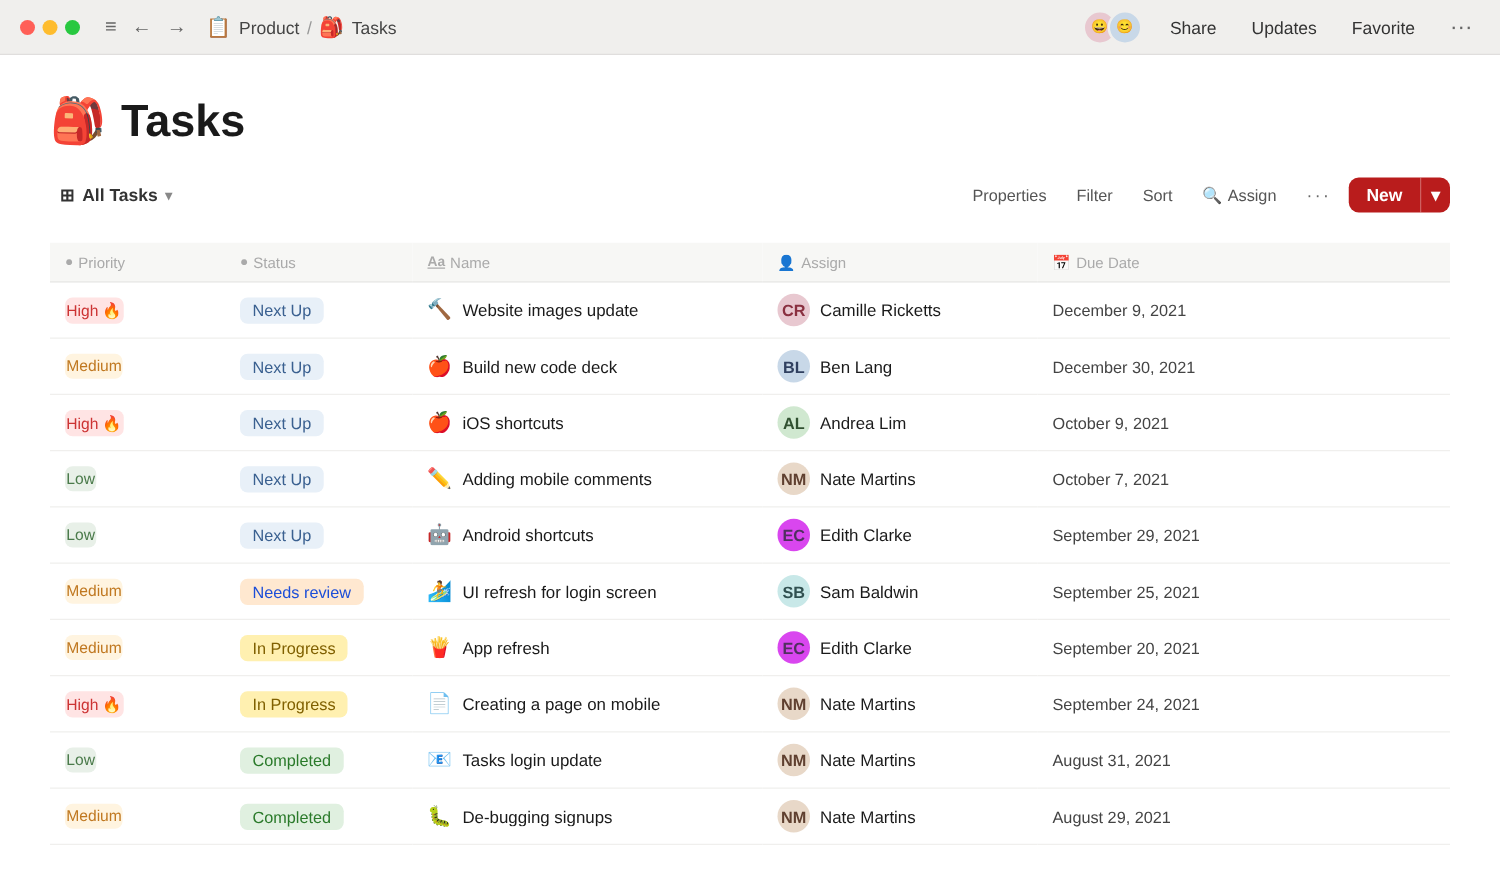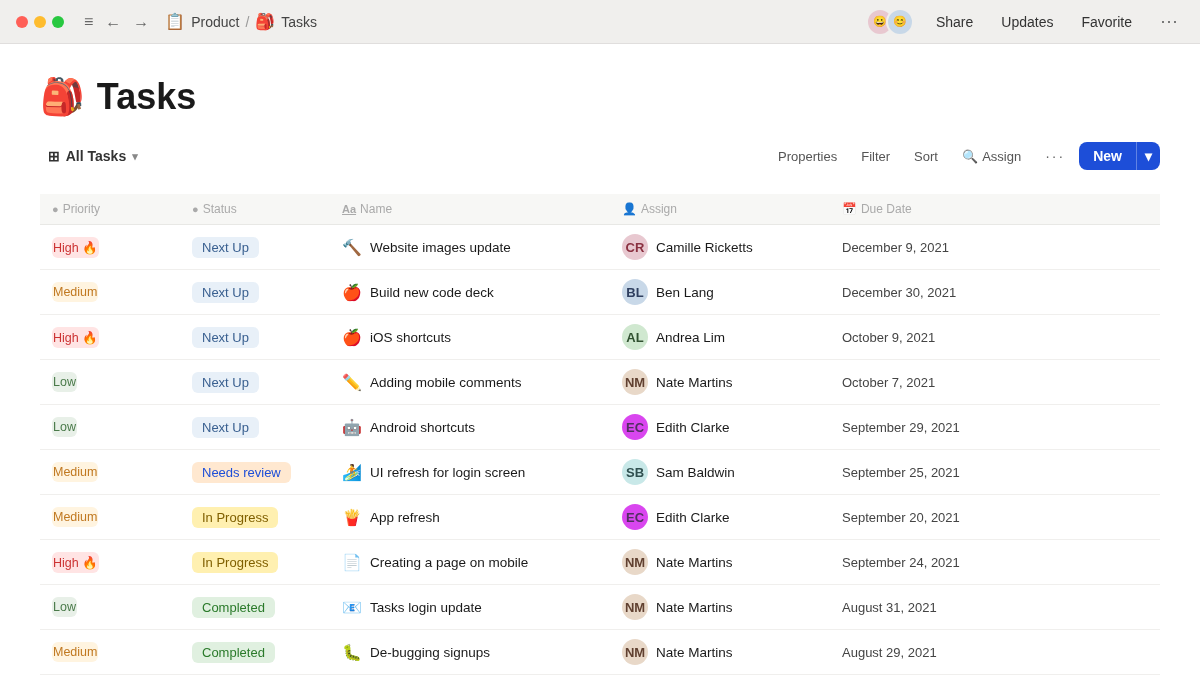--- a/index.html
+++ b/index.html
@@ -152,21 +152,21 @@
     }
     .toolbar-btn-icon {
       display: flex;
       align-items: center;
       gap: 4px;
     }
     .new-btn {
       display: flex;
       align-items: center;
       gap: 0;
-      background: #1d4ed8;
+      background: #b91c1c;
       color: white;
       border: none;
       border-radius: 8px;
       cursor: pointer;
       font-size: 14px;
       font-weight: 600;
       overflow: hidden;
     }
     .new-btn-label {
       padding: 6px 14px;

